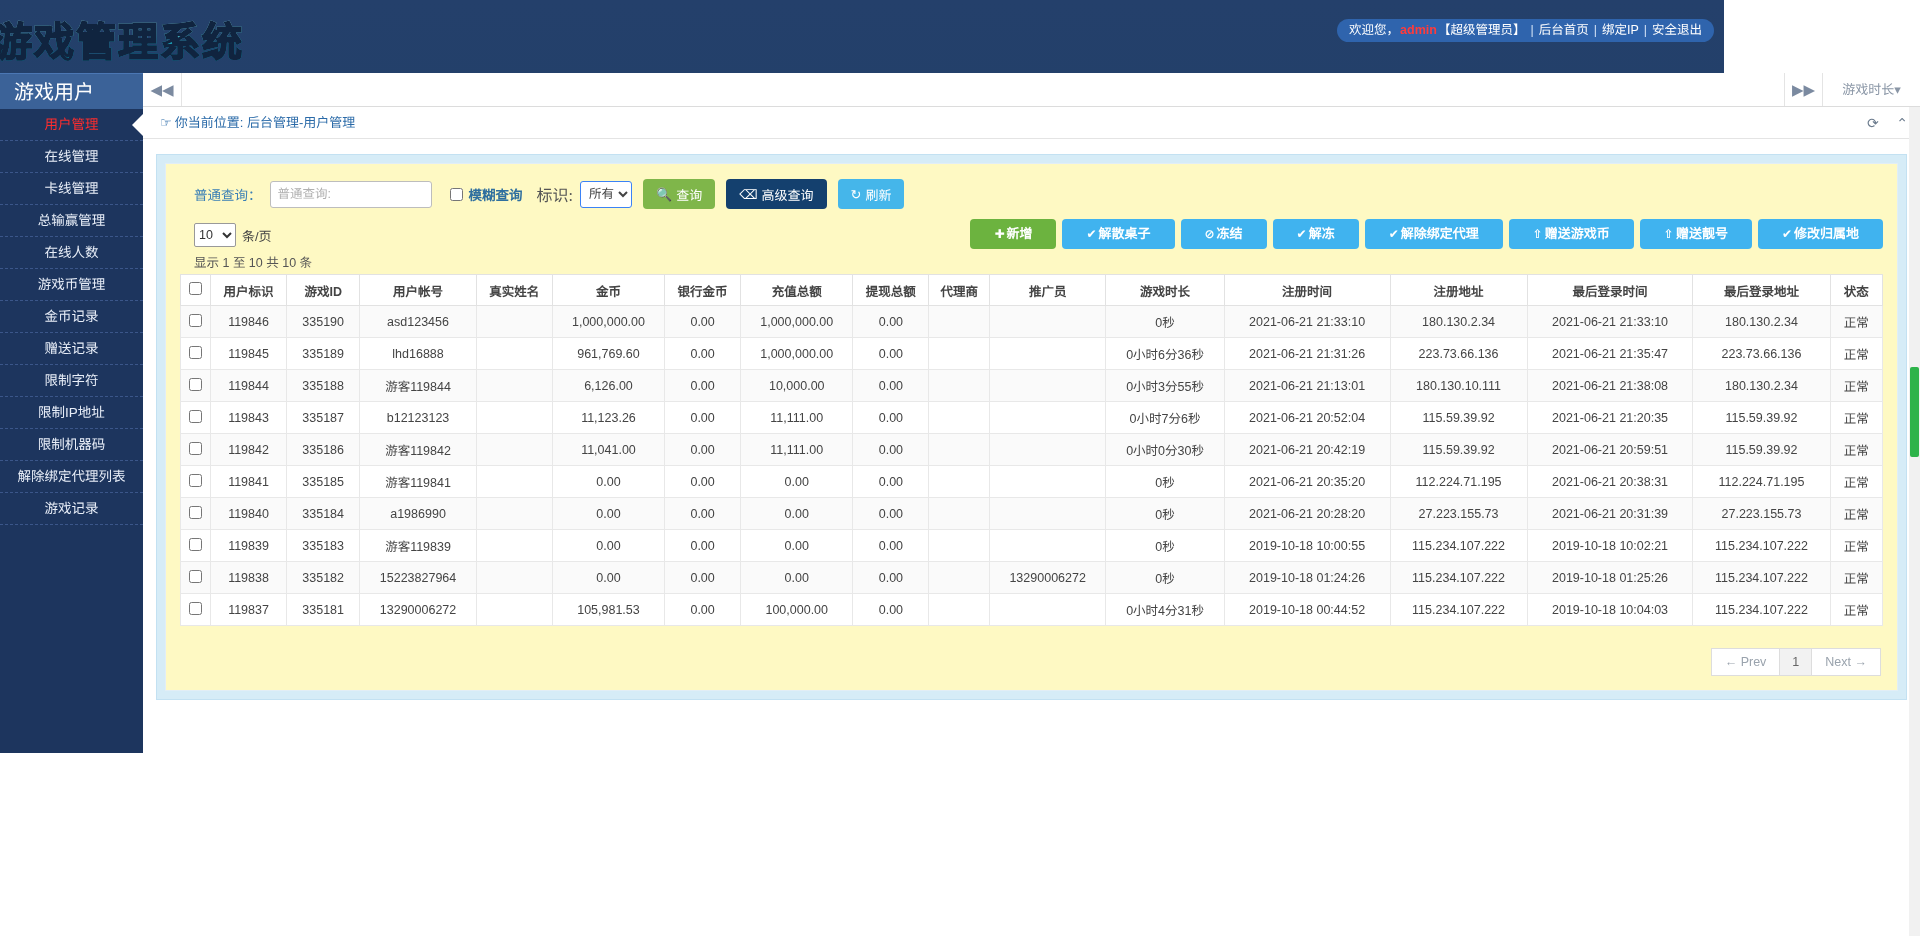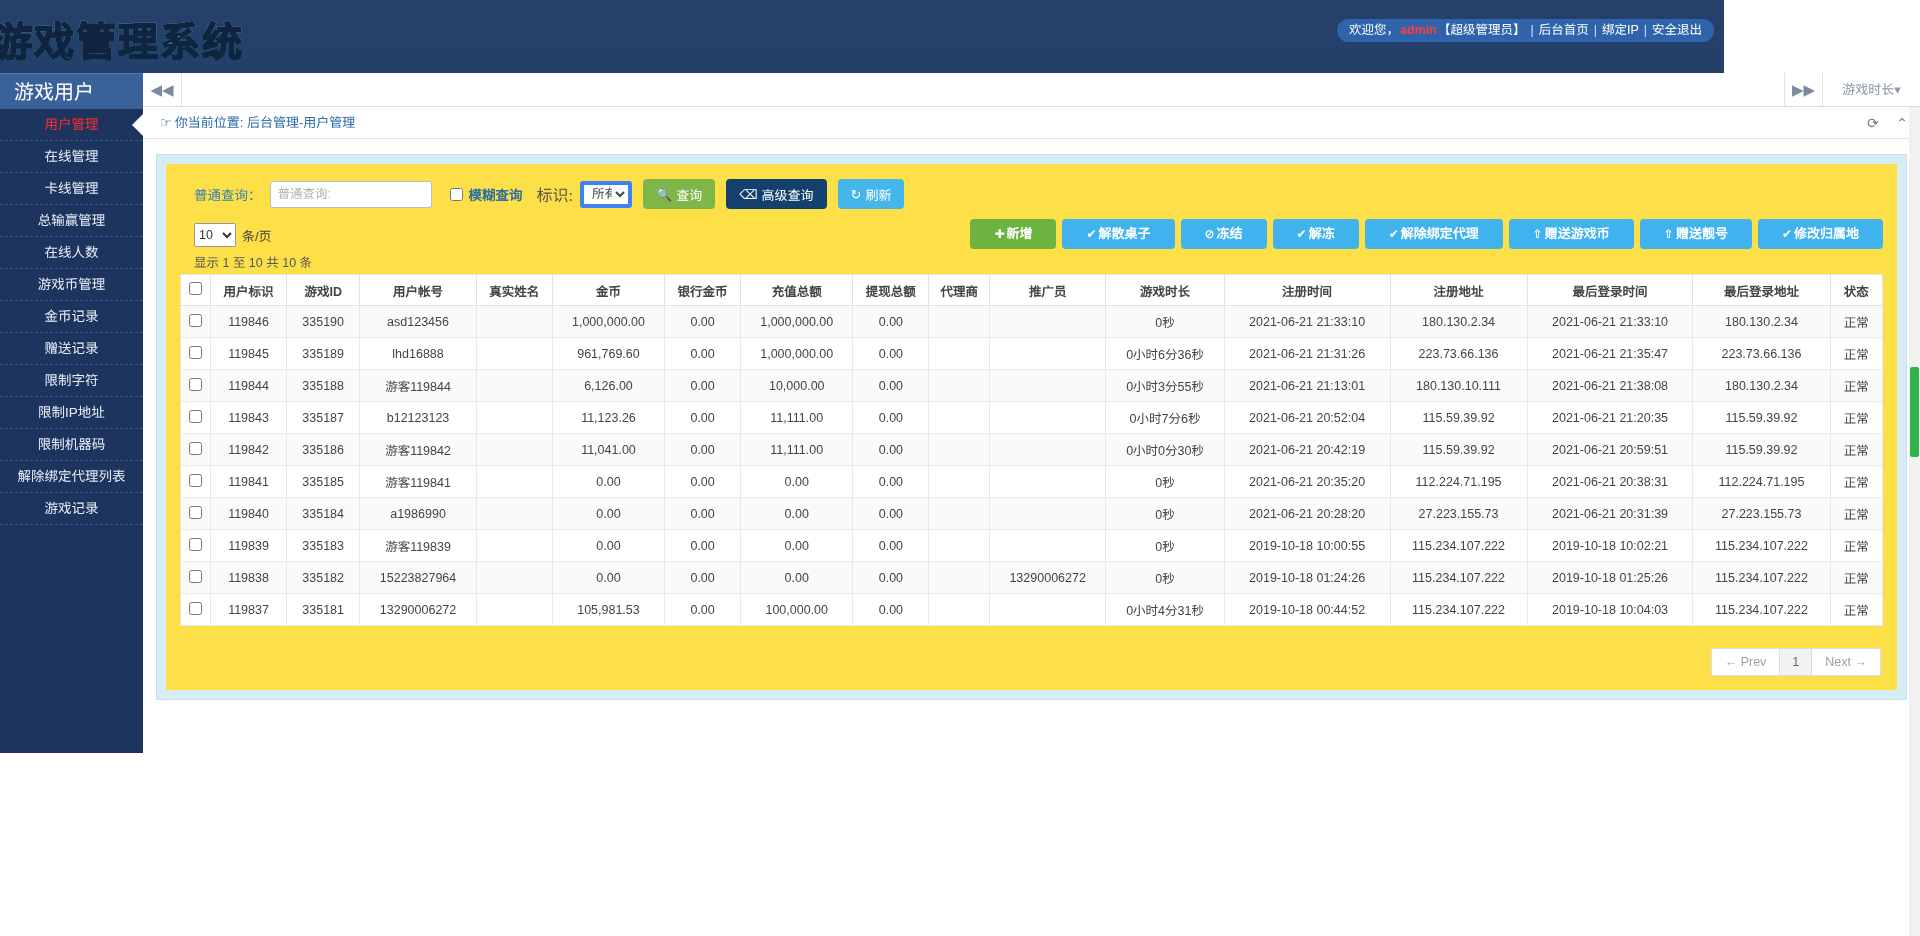--- a/index.html
+++ b/index.html
@@ -154,21 +154,21 @@
   .crumb-tools { position: absolute; right: 12px; top: 0; color: #6b7b8d; }
   .crumb-tools span { margin-left: 14px; cursor: pointer; font-size: 14px;}
 
   .panel-outer {
     margin: 15px 13px 0 13px;
     background: #d6ecf7;
     border: 1px solid #c3e1f2;
     padding: 8px;
   }
   .panel-inner {
-    background: #fde047;
+    background: #fef9c3;
     border: 1px solid #e2eef6;
     padding: 11px 14px 14px 14px;
   }
 
   
   .searchrow { display: flex; align-items: center; height: 38px; padding-left: 14px;}
   .lbl { color: #3a7fb5; font-size: 13.5px; margin-right: 8px; }
   .lbl-dark { color: #555; font-size: 16px; margin-right: 7px; font-family: Liberation Serif, serif; }
   .txtinput {
     width: 162px; height: 27px;
@@ -176,21 +176,21 @@
     padding: 0 7px; font-size: 12.5px; color: #333;
     outline: none;
     font-family: "Liberation Sans", sans-serif;
   }
   .txtinput::placeholder { color: #b0b0b0; }
   .cbwrap { display: flex; align-items: center; margin-left: 18px; }
   .cbwrap input { margin: 0 6px 0 0; width: 13px; height: 13px; }
   .cbwrap .ck-lbl { color: #2f6f9f; font-size: 13.5px; font-weight: bold; }
   .selbox {
     height: 27px; width: 52px;
-    border: 4px solid #3b82f6; border-radius: 3px;
+    border: 1px solid #3b82f6; border-radius: 3px;
     font-size: 12.5px; color: #444; background: #fff;
     font-family: "Liberation Sans", sans-serif;
     padding-left: 4px;
   }
   .btn {
     height: 30px; border: none; border-radius: 4px;
     color: #fff; font-size: 13px; cursor: pointer;
     padding: 0 13px; margin-left: 11px;
     display: inline-flex; align-items: center; gap: 4px;
     font-family: "Liberation Sans", sans-serif;

